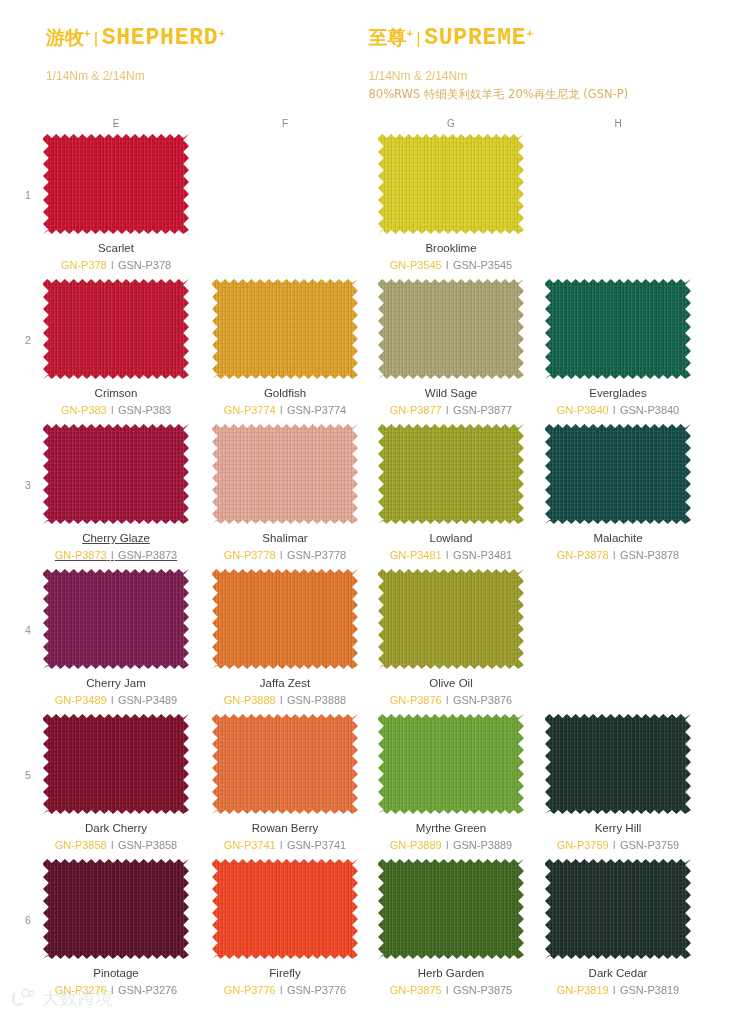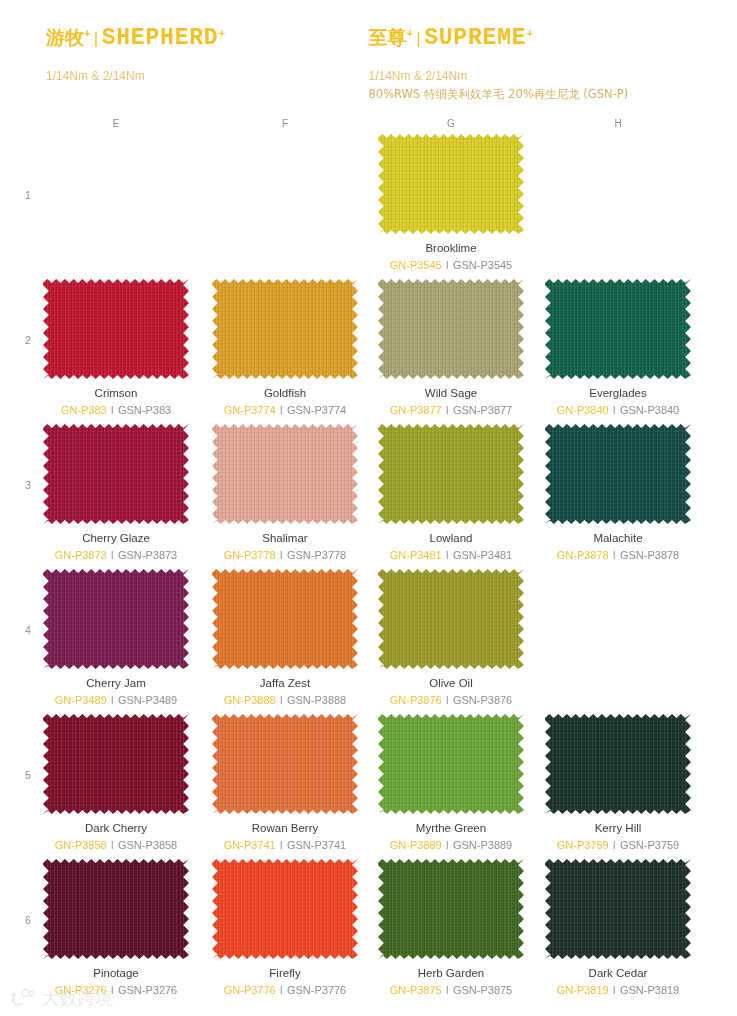--- a/index.html
+++ b/index.html
@@ -250,20 +250,27 @@
 <div class="grid">
   <div class="col-labels" id="col-labels">
       <div class="col-label" style="left: 43px;">E</div>
       <div class="col-label" style="left: 212px;">F</div>
       <div class="col-label" style="left: 378px;">G</div>
       <div class="col-label" style="left: 545px;">H</div>
     </div>
   <div id="rows-container">
       <div class="row">
         <div class="row-num">1</div>
+        <div class="cell" style="left: 43px;">
+          <div class="swatch-wrap">
+            <div class="swatch zig" style="background-color: rgb(200, 16, 46);"></div>
+          </div>
+          <div class="name">Scarlet</div>
+          <div class="code"><span class="gn">GN-P378</span> <span class="sp">I</span> <span class="gsn">GSN-P378</span></div>
+        </div>
         <div class="cell" style="left: 378px;">
           <div class="swatch-wrap">
             <div class="swatch zig" style="background-color: rgb(217, 206, 39);"></div>
           </div>
           <div class="name">Brooklime</div>
           <div class="code"><span class="gn">GN-P3545</span> <span class="sp">I</span> <span class="gsn">GSN-P3545</span></div>
         </div>
       </div>
       <div class="row">
         <div class="row-num">2</div>
@@ -291,21 +298,21 @@
         <div class="cell" style="left: 545px;">
           <div class="swatch-wrap">
             <div class="swatch zig" style="background-color: rgb(17, 97, 74);"></div>
           </div>
           <div class="name">Everglades</div>
           <div class="code"><span class="gn">GN-P3840</span> <span class="sp">I</span> <span class="gsn">GSN-P3840</span></div>
         </div>
       </div>
       <div class="row">
         <div class="row-num">3</div>
-        <div class="cell" style="left: 43px;">
+        <div class="cell" style="left: 43px; text-decoration: underline;">
           <div class="swatch-wrap">
             <div class="swatch zig" style="background-color: rgb(158, 18, 54);"></div>
           </div>
           <div class="name">Cherry Glaze</div>
           <div class="code"><span class="gn">GN-P3873</span> <span class="sp">I</span> <span class="gsn">GSN-P3873</span></div>
         </div>
         <div class="cell" style="left: 212px;">
           <div class="swatch-wrap">
             <div class="swatch zig" style="background-color: rgb(227, 167, 151);"></div>
           </div>

